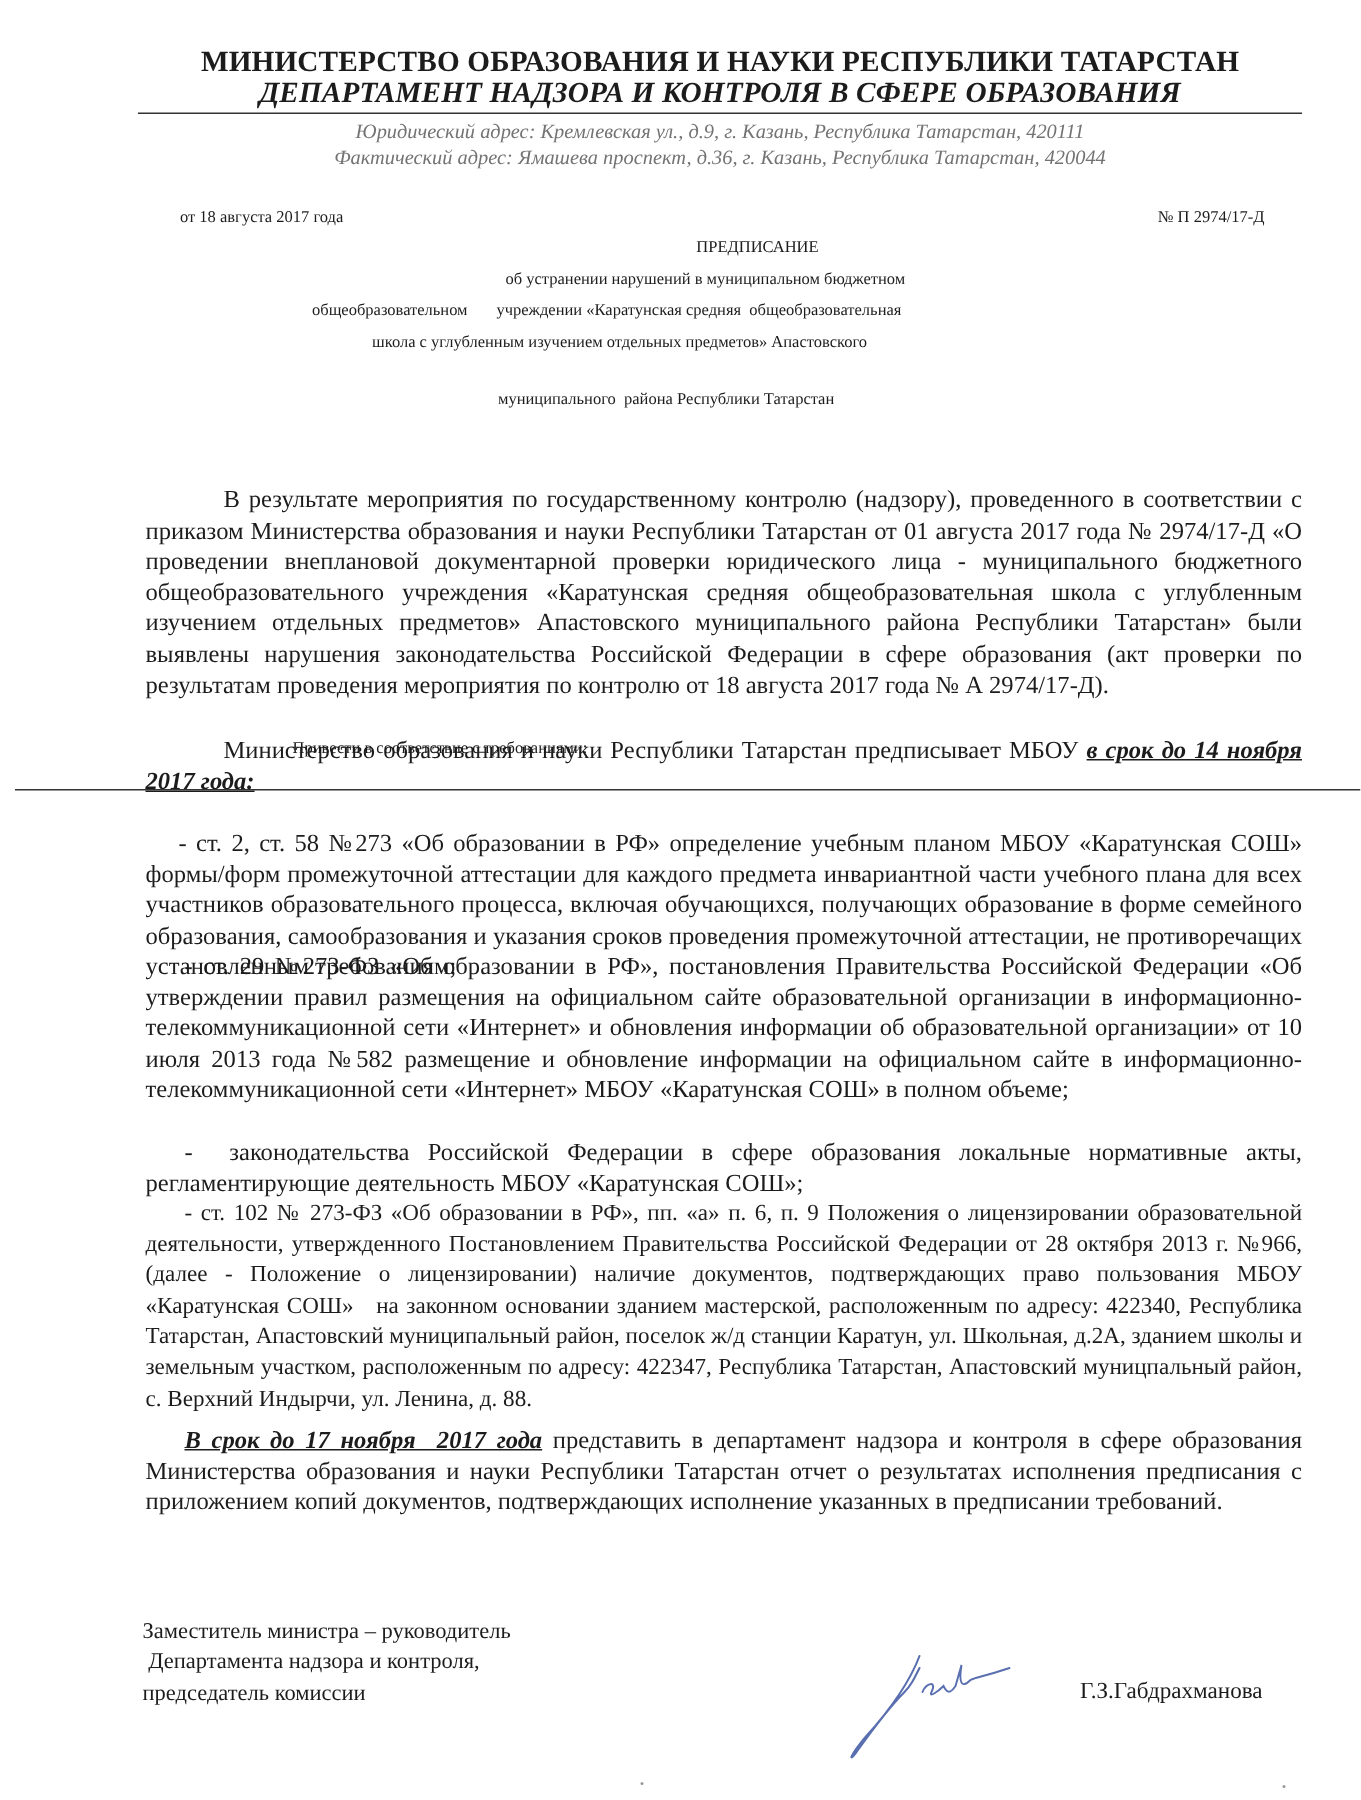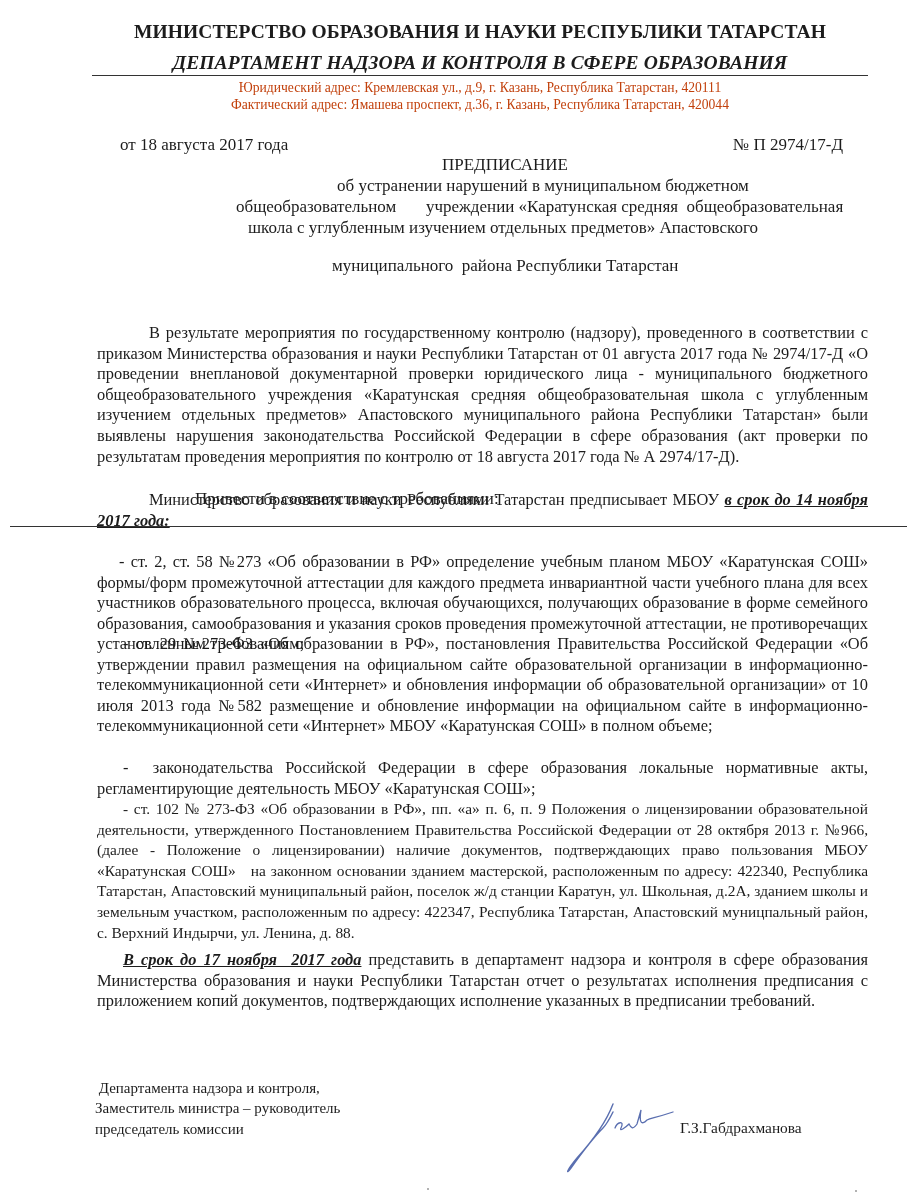--- a/index.html
+++ b/index.html
@@ -16,58 +16,58 @@
       left: 92px; width: 776px; text-align: center;
       font-weight: bold; font-size: 19.5px; letter-spacing: 0.1px;
       line-height: 21px;
     }
     .hdr-rule {
       left: 92px; top: 75px; width: 776px; height: 0;
       border-top: 1.6px solid #333;
     }
     .hdr-addr {
       left: 92px; width: 776px; text-align: center;
-      font-size: 13.6px; line-height: 17px; color: #c2410c;
+      font-size: 13.6px; line-height: 17px; color: #737373; font-style: italic;
     }
-    .txt { font-size: 17px; line-height: 20.6px; }
+    .txt { font-size: 11px; line-height: 20.6px; }
     .center { text-align: center; }
     .para {
       left: 97px; width: 771px;
       font-size: 16.4px; line-height: 20.6px;
       text-align: justify;
     }
     .indent { text-indent: 52px; margin-top: 42px; }
     .indent2 { text-indent: 26px; }
     .bi-u { font-weight: bold; font-style: italic; text-decoration: underline; }
     .fold-line {
       left: 10px; top: 526px; width: 897px; height: 0;
       border-top: 1.4px solid #333;
     }
     .sig-block {
       left: 95px; top: 1078px; font-size: 15px; line-height: 20.4px;
     }
-    .sig-name { left: 680px; top: 1119px; font-size: 15.4px; }
+    .sig-name { left: 720px; top: 1119px; font-size: 15.4px; }
     .signature { left: 555px; top: 1098px; width: 135px; height: 80px; }
     .scan-dot { width: 2px; height: 2px; background: #999; border-radius: 50%; }
   </style>
 </head>
 <body>
 
-<div class="abs hdr-title" style="top:21px;">МИНИСТЕРСТВО ОБРАЗОВАНИЯ И НАУКИ РЕСПУБЛИКИ ТАТАРСТАН</div>
+<div class="abs hdr-title" style="top:31px;">МИНИСТЕРСТВО ОБРАЗОВАНИЯ И НАУКИ РЕСПУБЛИКИ ТАТАРСТАН</div>
 <div class="abs hdr-title" style="top:52px;font-style:italic;">ДЕПАРТАМЕНТ НАДЗОРА И КОНТРОЛЯ В СФЕРЕ ОБРАЗОВАНИЯ</div>
 <div class="abs hdr-rule"></div>
 <div class="abs hdr-addr" style="top:79px;">Юридический адрес: Кремлевская ул., д.9, г. Казань, Республика Татарстан, 420111</div>
 <div class="abs hdr-addr" style="top:96px;">Фактический адрес: Ямашева проспект, д.36, г. Казань, Республика Татарстан, 420044</div>
 
 <div class="abs txt" style="left:120px; top:135px;">от 18 августа 2017 года</div>
 <div class="abs txt" style="right:64px; top:135px;">№ П 2974/17-Д</div>
 
 <div class="abs txt center" style="left:0; width:1010px; top:155px;">ПРЕДПИСАНИЕ</div>
 <div class="abs txt" style="left:337px; top:176px;">об устранении нарушений в муниципальном бюджетном</div>
-<div class="abs txt" style="left:208px; top:197px; white-space:pre;margin-left:28px;">общеобразовательном       учреждении «Каратунская средняя  общеобразовательная</div>
+<div class="abs txt" style="left:208px; top:197px; white-space:pre;">общеобразовательном       учреждении «Каратунская средняя  общеобразовательная</div>
 <div class="abs txt" style="left:248px; top:218px;">школа с углубленным изучением отдельных предметов» Апастовского</div>
 <div class="abs txt" style="left:332px; top:256px; white-space:pre;">муниципального  района Республики Татарстан</div>
 
 <div class="abs para indent" style="top:281px;">В результате мероприятия по государственному контролю (надзору), проведенного в соответствии с приказом  Министерства образования и науки Республики Татарстан от  01 августа 2017 года № 2974/17-Д «О проведении внеплановой документарной проверки юридического лица - муниципального бюджетного общеобразовательного учреждения «Каратунская средняя общеобразовательная школа с углубленным изучением отдельных предметов» Апастовского муниципального  района Республики Татарстан» были выявлены нарушения законодательства Российской Федерации в сфере образования (акт проверки по результатам проведения мероприятия по контролю от  18 августа 2017 года № А 2974/17-Д).</div>
 
 <div class="abs para indent" style="top:448px;">
   <span>Министерство образования и науки Республики Татарстан предписывает МБОУ </span><span class="bi-u">в срок до 14 ноября  2017 года:</span>
 </div>
 
 <div class="abs txt" style="left:155px; top:489px;margin-left:40px;">Привести в соответствие с требованиями:</div>
@@ -77,22 +77,22 @@
 <div class="abs para indent" style="top:510px; text-indent:22px;">- ст. 2, ст. 58 №273 «Об образовании в РФ» определение учебным планом МБОУ «Каратунская СОШ» формы/форм промежуточной аттестации для каждого предмета инвариантной части учебного плана для всех участников образовательного процесса, включая обучающихся, получающих образование в форме семейного образования, самообразования и указания сроков проведения промежуточной аттестации, не противоречащих установленным требованиям;</div>
 <div class="abs para indent2" style="top:634px;">- ст. 29 №273-ФЗ «Об образовании в РФ», постановления Правительства Российской Федерации «Об утверждении правил размещения на официальном сайте образовательной организации в информационно-телекоммуникационной сети «Интернет» и обновления информации об образовательной организации» от 10 июля 2013 года №582 размещение и обновление информации на официальном сайте в информационно-телекоммуникационной сети «Интернет» МБОУ «Каратунская СОШ» в полном объеме;</div>
 <div class="abs para indent2" style="top:758px; white-space:pre-wrap;">-  законодательства Российской Федерации в сфере образования локальные нормативные акты, регламентирующие деятельность МБОУ «Каратунская СОШ»;</div>
 <div class="abs para indent2" style="top:799px; font-size:15.4px; line-height:20.6px; white-space:pre-wrap;">- ст. 102 № 273-ФЗ «Об образовании в РФ», пп. «а» п. 6, п. 9 Положения о лицензировании образовательной деятельности, утвержденного Постановлением Правительства Российской Федерации от 28 октября 2013 г. №966, (далее - Положение о лицензировании) наличие документов, подтверждающих право пользования МБОУ «Каратунская СОШ»   на законном основании зданием мастерской, расположенным по адресу: 422340, Республика Татарстан, Апастовский муниципальный район, поселок ж/д станции Каратун, ул. Школьная, д.2А, зданием школы и земельным участком, расположенным по адресу: 422347, Республика Татарстан, Апастовский муницпальный район, с. Верхний Индырчи, ул. Ленина, д. 88.</div>
 
 <div class="abs para indent2" style="top:950px;">
   <span class="bi-u" style="white-space:pre;">В срок до 17 ноября  2017 года</span><span> представить в департамент надзора и контроля в сфере образования Министерства образования и науки Республики Татарстан отчет о результатах исполнения предписания с приложением копий документов, подтверждающих исполнение указанных в предписании требований.</span>
 </div>
 
 <div class="abs sig-block">
+  <div>Заместитель министра – руководитель</div>
   <div style="white-space:pre;"> Департамента надзора и контроля,</div>
-  <div>Заместитель министра – руководитель</div>
   <div>председатель комиссии</div>
 </div>
 
 <svg class="abs signature" viewBox="0 0 135 80">
   <path d="M58 6 C52 22, 40 40, 22 60 C12 72, 10 78, 16 70 C26 56, 38 40, 48 30 C52 26, 54 22, 58 14" fill="none" stroke="#5a6fb0" stroke-width="1.4" stroke-linecap="round"></path>
   <path d="M60 30 C62 24, 70 22, 66 30 C64 34, 70 30, 74 26 C76 30, 78 32, 82 26 L86 12 C84 24, 86 28, 92 22 C96 20, 100 20, 118 14" fill="none" stroke="#5a6fb0" stroke-width="1.3" stroke-linecap="round"></path>
 </svg>
 
 <div class="abs sig-name">Г.З.Габдрахманова</div>
 

